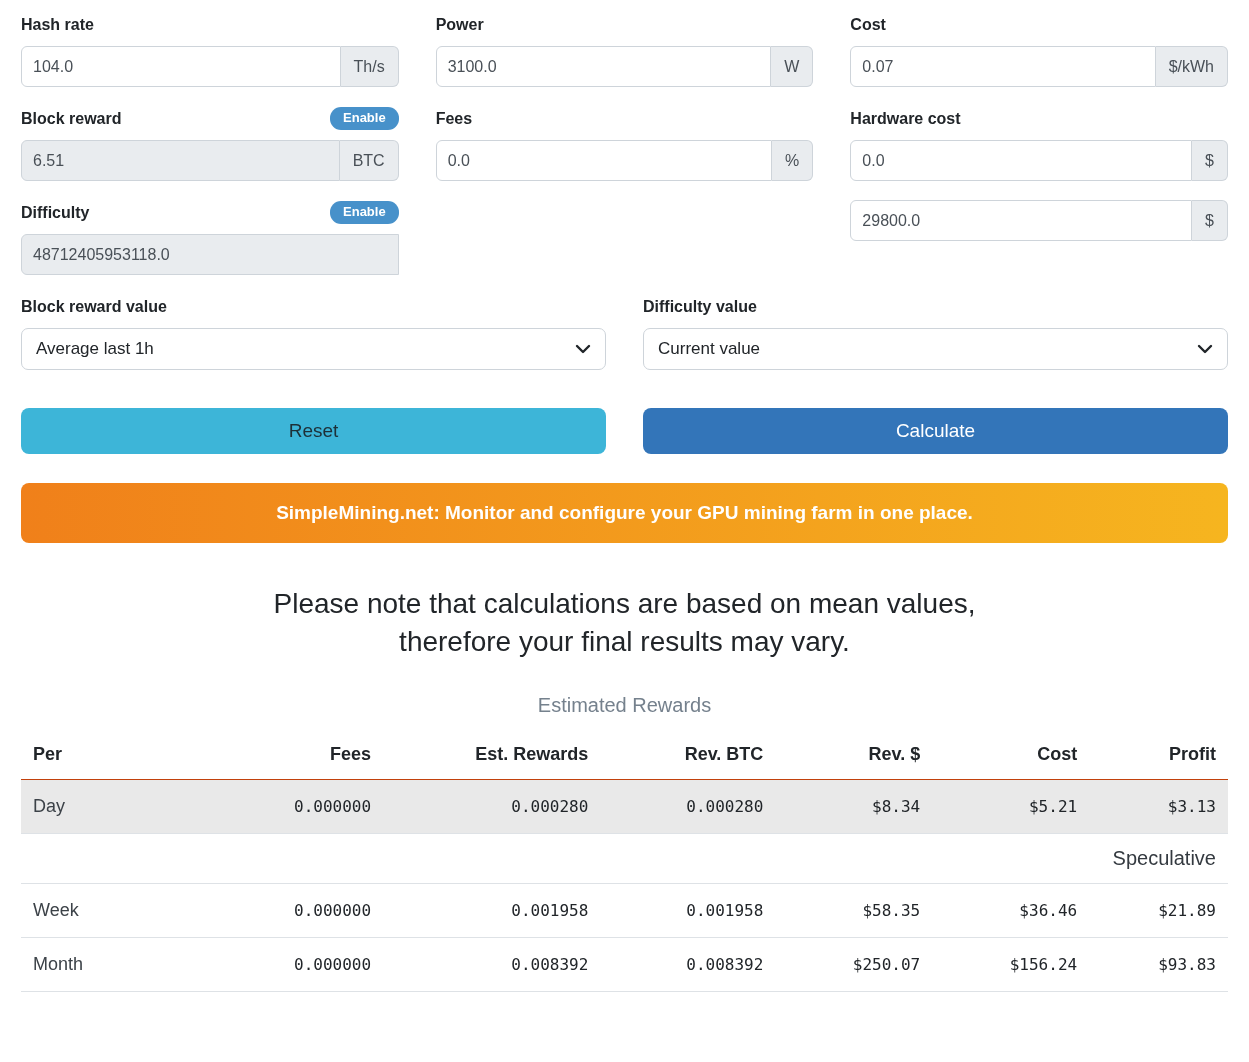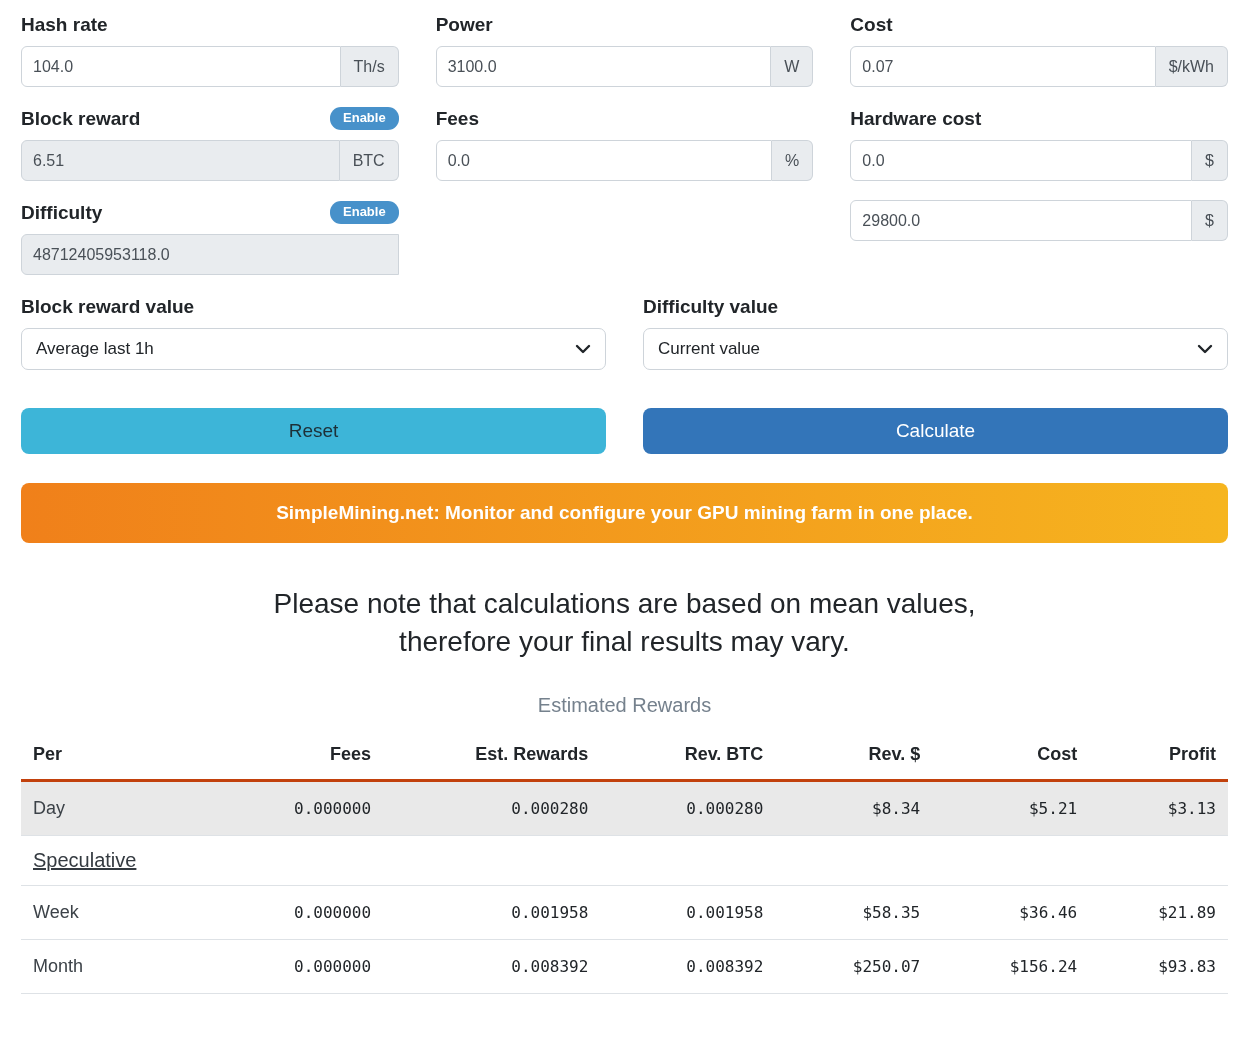--- a/index.html
+++ b/index.html
@@ -20,21 +20,21 @@
   .container{padding:12px 21px 20px;}
 
   
   .grid3{display:grid;grid-template-columns:repeat(3,1fr);column-gap:37px;}
   .grid2{display:grid;grid-template-columns:repeat(2,1fr);column-gap:37px;}
   .field{margin-bottom:19px;}
   .field-head{
     display:flex;justify-content:space-between;align-items:center;
     height:25px;margin-bottom:9px;
   }
-  .field-label{font-size:19px;font-weight:700;color:#212529;}
+  .field-label{font-size:16px;font-weight:700;color:#212529;}
   .badge{
     border:none;cursor:pointer;
     background:var(--badge_blue);color:#fff;
     font-family:"Liberation Sans",sans-serif;
     font-size:13px;font-weight:700;
     padding:4px 13px;border-radius:11px;line-height:1.15;
   }
   .input-group{display:flex;width:100%;height:41px;}
   .form-control{
     flex:1 1 auto;min-width:0;
@@ -86,35 +86,35 @@
   
   .rewards-heading{
     margin-top:33px;text-align:center;
     font-size:20px;color:#75818d;
   }
   table.rewards{
     width:100%;border-collapse:collapse;margin-top:13px;
   }
   table.rewards th{
     font-size:18px;font-weight:700;color:#212529;
-    padding:14px 12px;text-align:right;border-bottom:3px solid #c2410c;
+    padding:14px 12px;text-align:right;border-bottom:1px solid #c2410c;
   }
   table.rewards th.col-per{text-align:left;}
   table.rewards td{
     padding:16px 12px;border-top:1px solid #dee2e6;
     font-size:18px;color:#33393f;text-align:right;
   }
   table.rewards td.per-cell{text-align:left;color:#3c4248;}
   table.rewards td.num{
     font-family:"DejaVu Sans Mono",monospace;
     font-size:16px;color:#212529;
   }
   tr.row-striped td{background:#e9e9e9;}
   tr.section-row td{
-    text-align:left;font-size:20px;color:#343a40;padding:13px 12px;text-decoration:underline;
+    text-align:right;font-size:20px;color:#343a40;padding:13px 12px;
   }
   tr.last-row td{border-bottom:1px solid #dee2e6;}
 </style>
 </head>
 <body>
 
 <div class="container">
 
   <div class="grid3">
 

